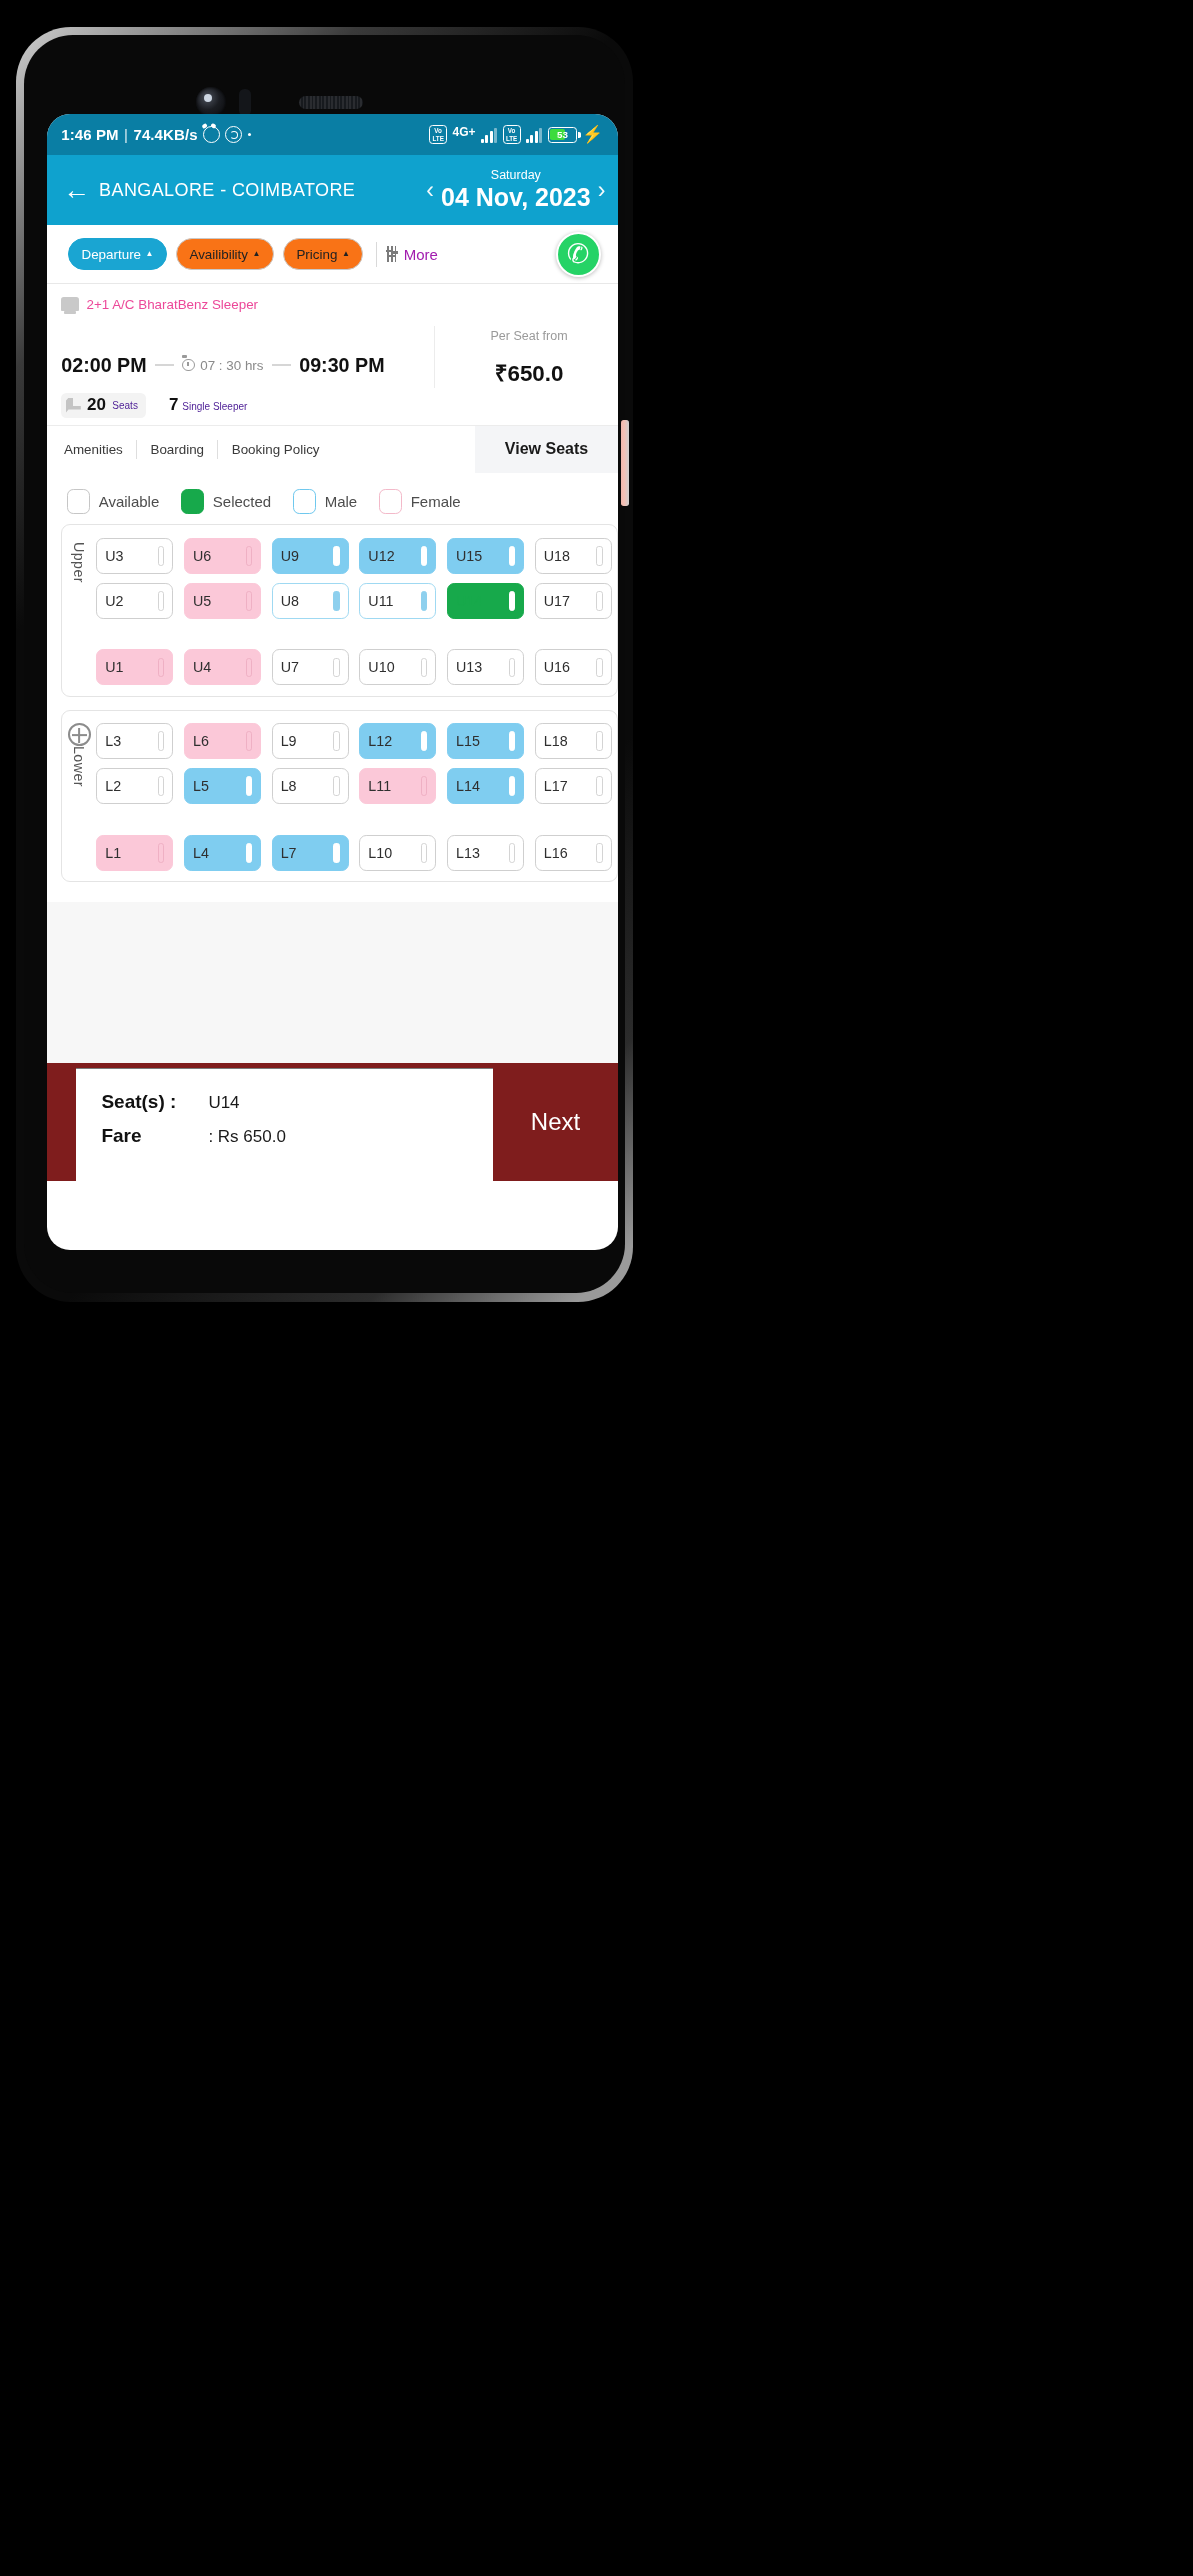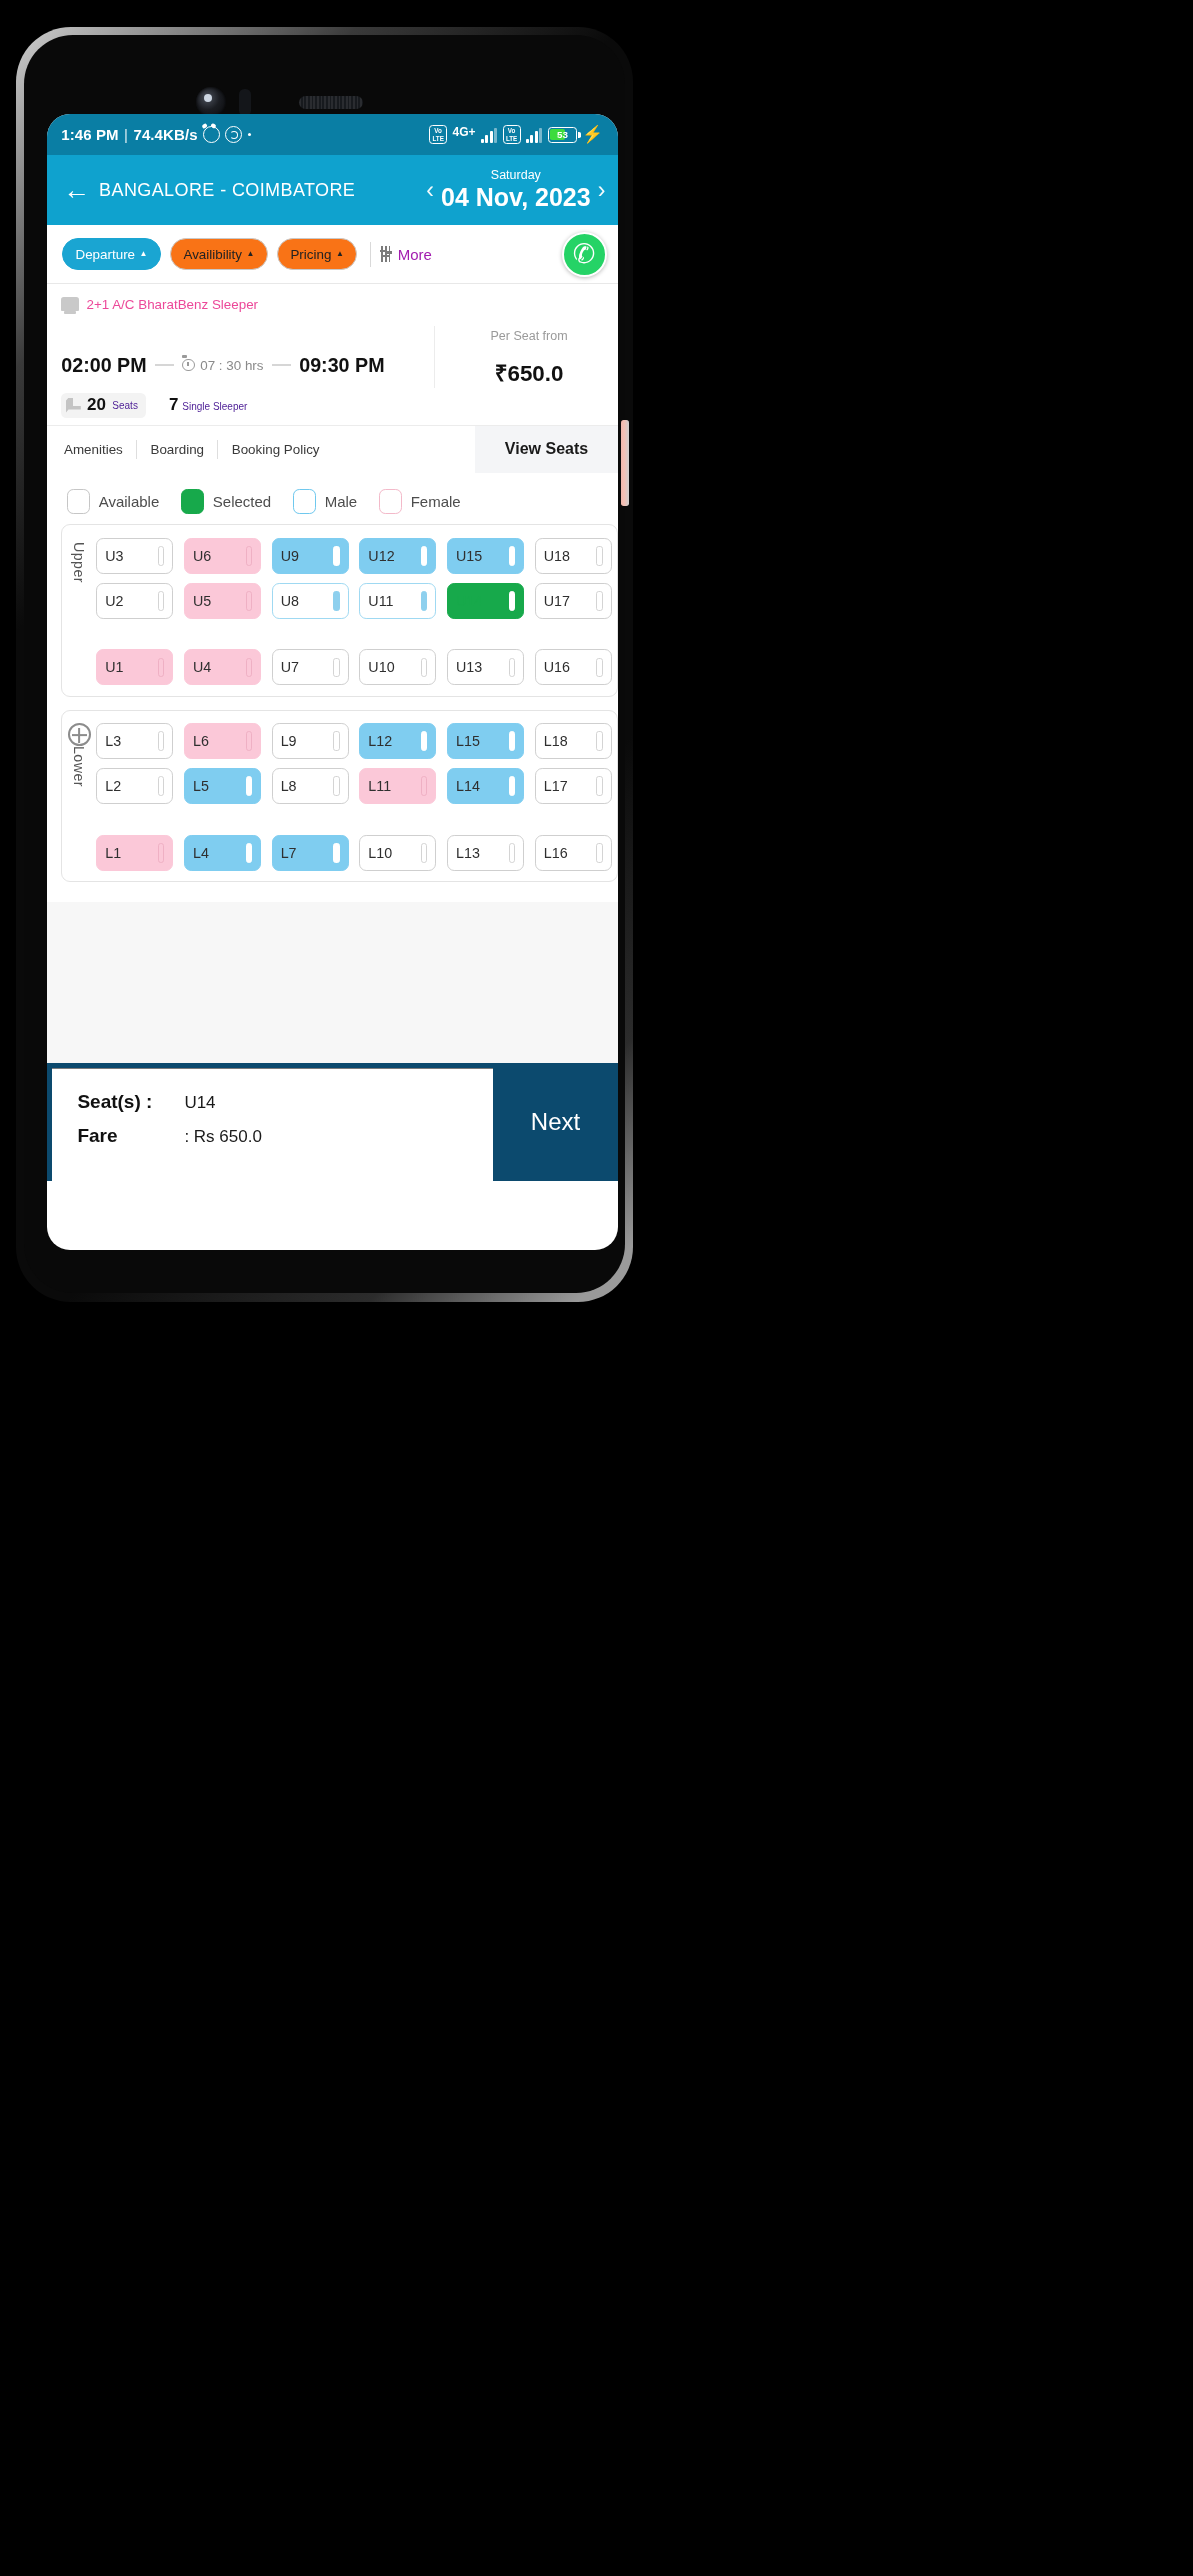--- a/index.html
+++ b/index.html
@@ -132,21 +132,21 @@
   .chev{font-size:23px;font-weight:300;line-height:1;opacity:.95;}
   .date-stack{text-align:center;line-height:1.15;}
   .day-name{font-size:12.5px;font-weight:400;}
   .date-val{font-size:25px;font-weight:700;text-align:center;}
 
   
   .filterbar{
     background:#fff;
     height:59px;
     display:flex;align-items:center;
-    padding:0 15px;
+    padding:0 21px;
     border-bottom:0.9px solid #e8e8e8;
   }
   .chip{
     border:0.9px solid #c9c9c9;border-radius:19.7px;
     padding:7.2px 12.5px;
     font-size:13.4px;color:#222;
     background:#f97316;
     display:flex;align-items:center;gap:4.5px;
     margin-right:9px;white-space:nowrap;
   }
@@ -264,23 +264,24 @@
   .seat.selected .bar{background:#fff;border-color:#fff;}
   .seat.male-open{border-color:#9fd9f2;}
   .seat.male-open .bar{background:#8ed0ee;border-color:#8ed0ee;}
   .seat.avail .bar{background:#fff;border-color:#d4d4d4;}
 
   
   .blank{background:#f7f7f7;flex:1;}
 
   
   .bottombar{
-    background:#0c4a6e;
+    background:#7f1d1d;
     display:flex;align-items:stretch;
     height:118px;
+    padding-left:24px;
   }
   .summary{
     flex:1;background:#fff;margin:5.4px 0 0 5.4px;
     padding:21.5px 0 0 25px;
     border-top:1.8px solid #7c7c7c;
   }
   .sum-line{display:flex;align-items:baseline;margin-bottom:12.5px;}
   .sum-k{font-size:19px;font-weight:700;color:#111;width:107px;}
   .sum-v{font-size:17px;color:#1a1a1a;}
   .next-btn{

